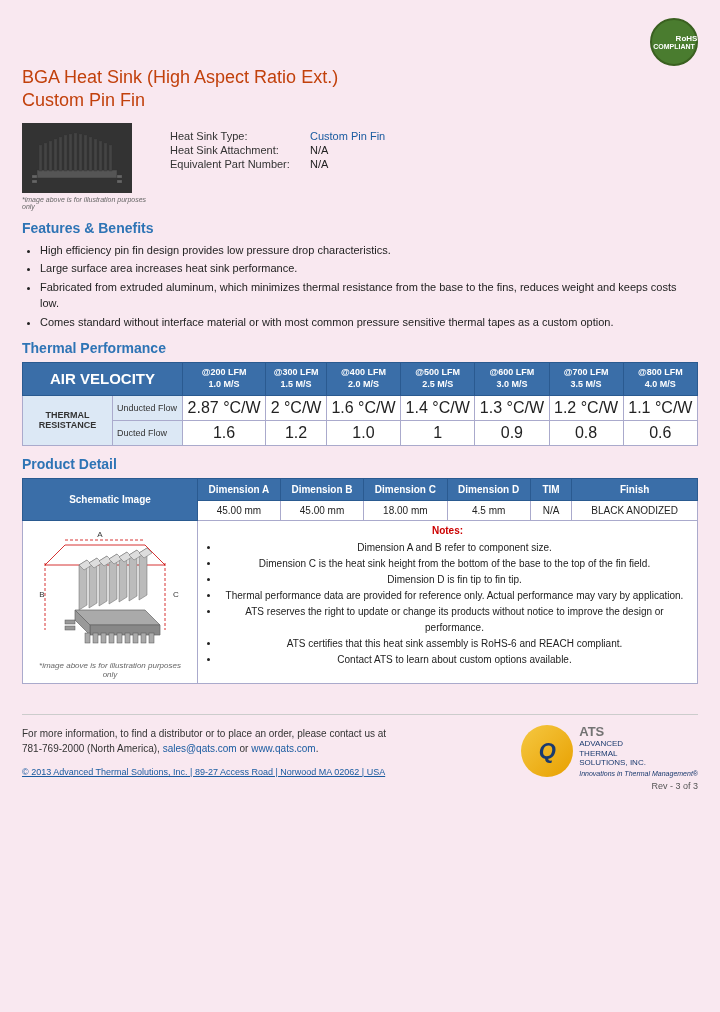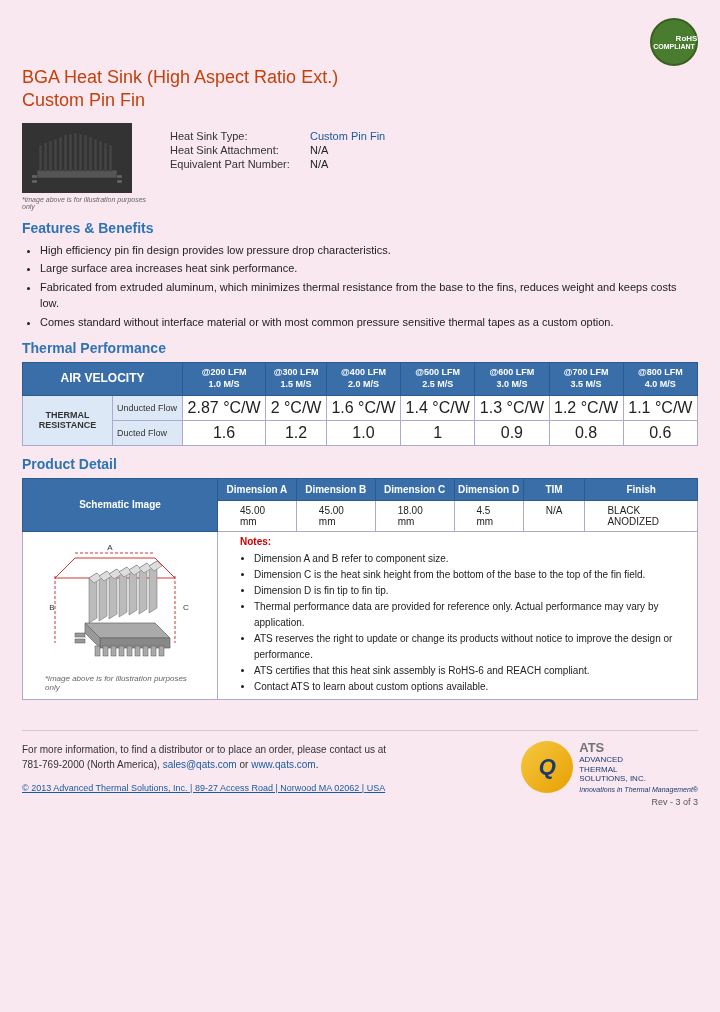--- a/index.html
+++ b/index.html
@@ -169,22 +169,22 @@
       background: #3a6ea8;
       color: white;
       text-align: center;
       padding: 5px 3px;
       border: 1px solid #2a5a90;
       font-size: 10px;
       font-weight: bold;
     }
     .product-detail-table td {
       border: 1px solid #aac;
-      padding: 4px 22px;
-      text-align: left;
+      padding: 4px 8px;
+      text-align: center;
       background: #fff;
       font-size: 10px;
       vertical-align: top;
     }
     .schematic-cell {
       background: #fff;
       text-align: center;
       vertical-align: middle;
       padding: 8px;
     }
@@ -368,21 +368,21 @@
   <li>High efficiency pin fin design provides low pressure drop characteristics.</li>
   <li>Large surface area increases heat sink performance.</li>
   <li>Fabricated from extruded aluminum, which minimizes thermal resistance from the base to the fins, reduces weight and keeps costs low.</li>
   <li>Comes standard without interface material or with most common pressure sensitive thermal tapes as a custom option.</li>
 </ul>
 
 <div class="section-title">Thermal Performance</div>
 <table class="thermal-table">
   <thead>
     <tr>
-      <th colspan="2" class="air-velocity-label" style="background:#3a6ea8;color:white;font-size:12px;font-weight:bold;">AIR VELOCITY</th>
+      <th colspan="2" class="air-velocity-label" style="background:#3a6ea8;color:white;font-size:15px;font-weight:bold;">AIR VELOCITY</th>
       <th>@200 LFM<br>1.0 M/S</th>
       <th>@300 LFM<br>1.5 M/S</th>
       <th>@400 LFM<br>2.0 M/S</th>
       <th>@500 LFM<br>2.5 M/S</th>
       <th>@600 LFM<br>3.0 M/S</th>
       <th>@700 LFM<br>3.5 M/S</th>
       <th>@800 LFM<br>4.0 M/S</th>
     </tr>
   </thead>
   <tbody>

